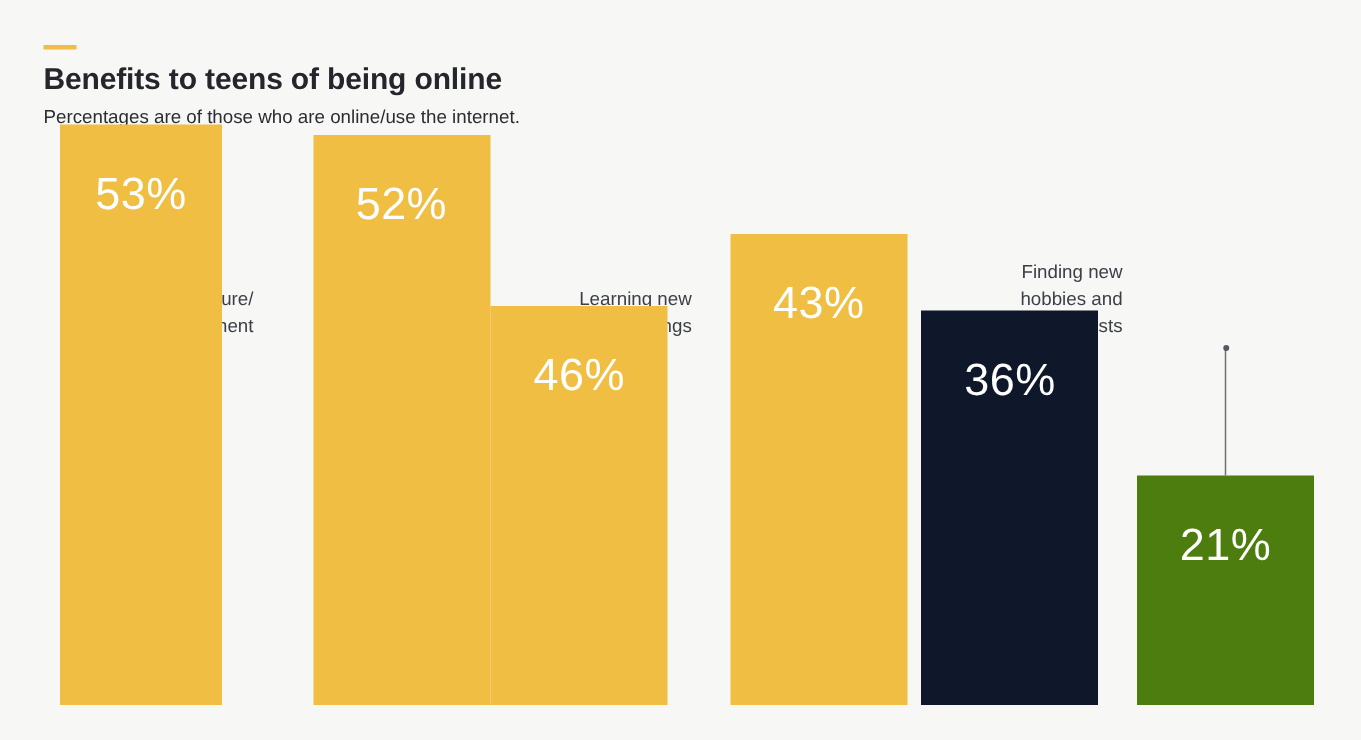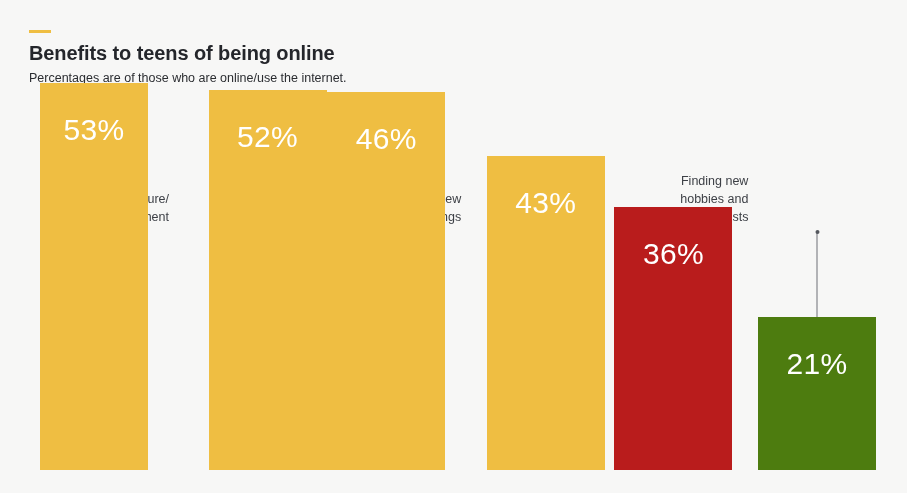--- a/index.html
+++ b/index.html
@@ -139,39 +139,39 @@
 family</div>
         <div class="connector" style="top: 232px; height: 0px;"></div>
         <div class="bar" style="height: 379.6px; background: rgb(239, 190, 66); margin-left: 25px;">
           <div class="bar-value">52%</div>
         </div>
       </div>
       <div class="bar-group" style="left: 327.2px; width: 118px;">
         <div class="cat-label">Learning new
 things</div>
         <div class="connector" style="top: 232px; height: 0px;"></div>
-        <div class="bar" style="height: 378px; background: rgb(239, 190, 66);">
+        <div class="bar" style="height: 266px; background: rgb(239, 190, 66);">
           <div class="bar-value">46%</div>
         </div>
       </div>
       <div class="bar-group" style="left: 470.8px; width: 118px;">
         <div class="cat-label">Keeping up
 with news and
 interests etc.</div>
         <div class="connector" style="top: 232px; height: 0px;"></div>
         <div class="bar" style="height: 313.9px; background: rgb(239, 190, 66); margin-left: 16px;">
           <div class="bar-value">43%</div>
         </div>
       </div>
       <div class="bar-group" style="left: 614.4px; width: 118px;">
         <div class="cat-label">Finding new
 hobbies and
 interests</div>
         <div class="connector" style="top: 232px; height: 0px;"></div>
-        <div class="bar" style="height: 262.8px; background: #b91c1c;">
+        <div class="bar" style="height: 262.8px; background: #0f172a;">
           <div class="bar-value">36%</div>
         </div>
       </div>
       <div class="bar-group" style="left: 758px; width: 118px;">
         <div class="connector" style="top: 232px; height: 84.7px;"></div>
         <div class="bar" style="height: 153.3px; background: #4d7c0f;">
           <div class="bar-value">21%</div>
         </div>
       </div>
     </div>

